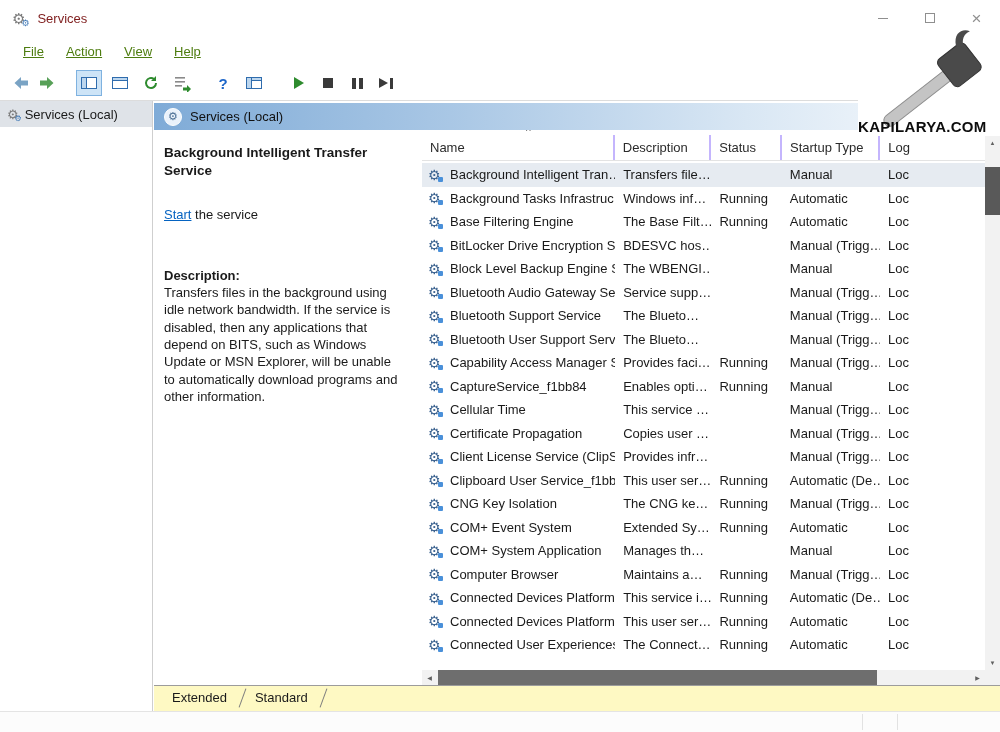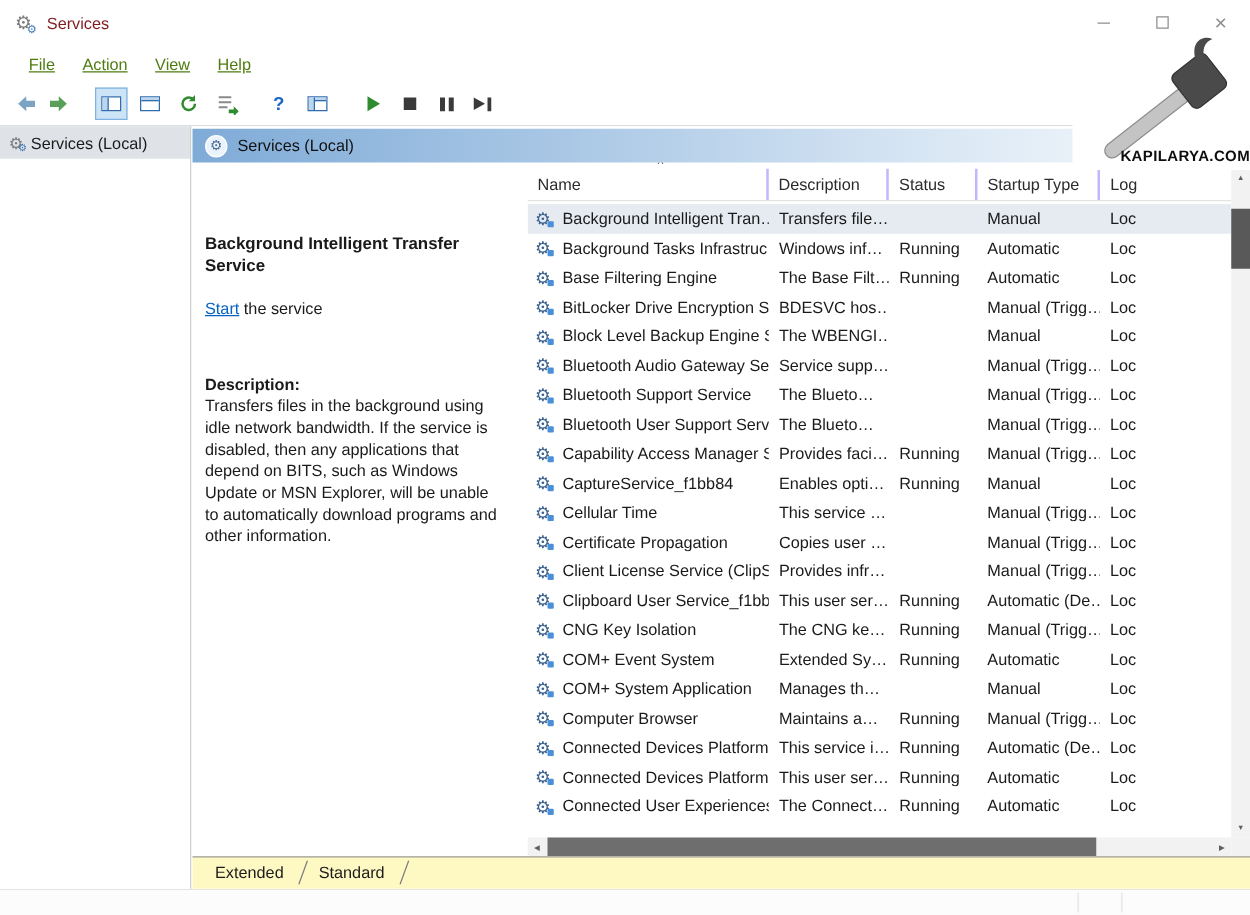--- a/index.html
+++ b/index.html
@@ -56,22 +56,22 @@
   .content-header { position:absolute; top:2px; left:0; right:0; height:27px;
     background:linear-gradient(90deg,#7fabd7 0%,#a9c7e5 35%,#d9e7f4 70%,#fcfdfe 100%);
     display:flex; align-items:center; gap:8px; padding-left:10px; color:#111; }
   .hdr-icon { width:18px; height:18px; border-radius:50%; background:#eaf2fb; border:1px solid #fdfefe;
     display:flex; align-items:center; justify-content:center; font-size:11px; color:#4a6f94; }
 
   .content-body { position:absolute; top:29px; left:0; right:0; bottom:26px; }
 
   
   .detail-pane { position:absolute; left:0; top:0; bottom:0; width:268px; padding:14px 20px 0 10px; }
-  .detail-title { font-weight:bold; font-size:13.5px; line-height:1.3;margin-top:42px; }
-  .start-line { margin-top:18px; }
+  .detail-title { font-weight:bold; font-size:13.5px; line-height:1.3; }
+  .start-line { margin-top:28px; }
   .link { color:#0563c1; text-decoration:underline; cursor:pointer; }
   .desc-label { margin-top:46px;font-weight:bold; }
   .desc-text { margin-top:1px; line-height:1.33; }
 
   
   .list-area { position:absolute; left:268px; right:0; top:0; bottom:0; overflow:hidden; }
   .sort-indicator { position:absolute; top:-4px; left:104px; font-size:10px; color:#555; }
   .list-header { position:absolute; top:5px; left:0; right:15px; height:26px; display:flex; border-bottom:1px solid #e3e3e3; }
   .col { padding:5px 4px 0 8px; border-right:2px solid #c4b5fd; white-space:nowrap; overflow:hidden; color:#2b2b2b; }
   .c-name { width:222px; }
@@ -102,21 +102,21 @@
   .tab-bar { position:absolute; bottom:0; left:0; right:0; height:26px; border-top:1px solid #9c9c9c; display:flex; padding-left:6px; background:#fef9c3; }
   .tab { position:relative; padding:4px 16px 0 12px; }
   .tab::after { content:""; position:absolute; right:0; top:2px; width:1px; height:20px; background:#7e7e7e; transform:rotate(20deg); }
 
   
   .statusbar { position:absolute; top:712px; left:0; right:0; bottom:0; background:#fcfcfc; }
   .sb-divider { position:absolute; top:2px; bottom:2px; width:1px; background:#e2e2e2; }
 
   
   .watermark { position:absolute; left:858px; top:36px; width:142px; height:100px; background:#fff; z-index:50; }
-  .wm-text { position:absolute; top:82px; left:0; right:0; text-align:right; font-weight:bold; font-size:12px; letter-spacing:0.3px; color:#0d0d0d; }
+  .wm-text { position:absolute; top:82px; left:0; right:0; text-align:left; font-weight:bold; font-size:15px; letter-spacing:0.3px; color:#0d0d0d; }
 </style>
 </head>
 <body>
 
 <div class="titlebar">
   <span class="app-icon">⚙</span>
   <span class="title-text">Services</span>
   <div class="win-controls">
     <div class="win-btn">
         <span class="glyph-min"></span>

